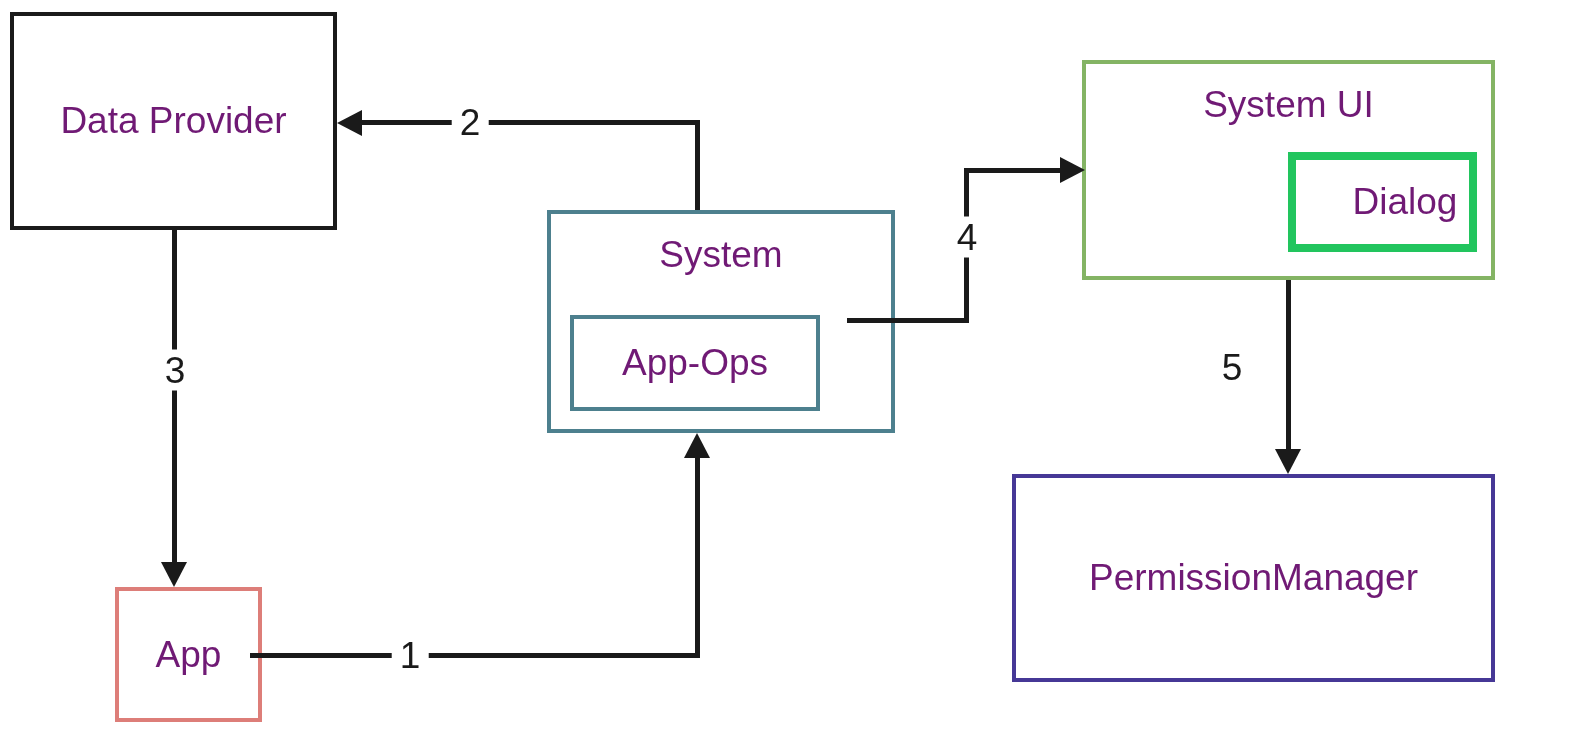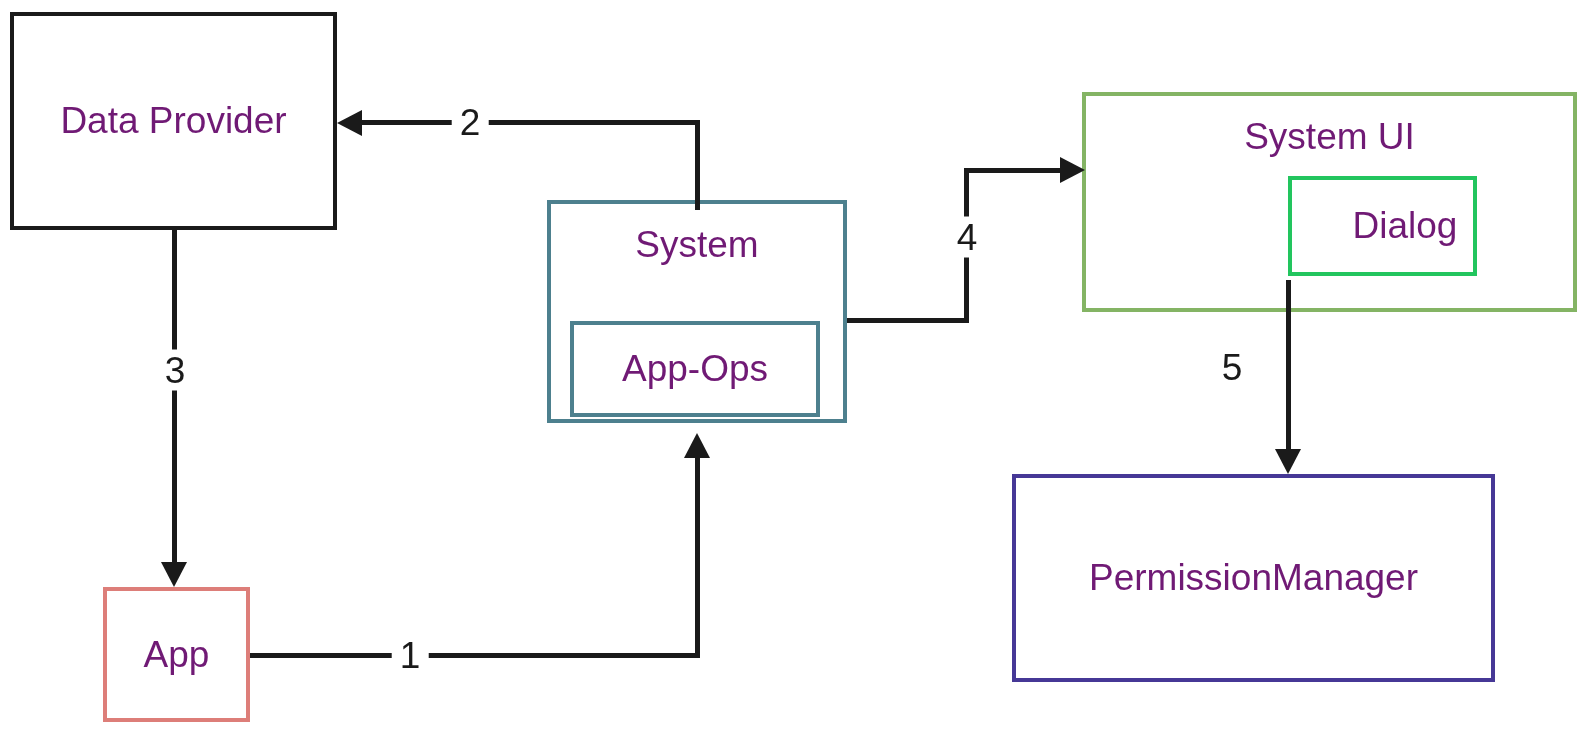--- a/index.html
+++ b/index.html
@@ -60,39 +60,39 @@
 </style>
 </head>
 <body>
 
 <div id="diagram">
 
   <div class="box" style="left:10px; top:12px; width:327px; height:218px; border:4px solid #1a1a1a;">
     <span>Data Provider</span>
   </div>
 
-  <div class="box" style="left:547px; top:200px; width:300px; height:223px; border:4px solid #4d808e;">
+  <div class="box" style="left:547px; top:210px; width:348px; height:223px; border:4px solid #4d808e;">
     <span class="box-title">System</span>
-    <div class="box" style="left:19px; top:101px; width:250px; height:96px; border:4px solid #4d808e;margin-top:16px;">
+    <div class="box" style="left:19px; top:101px; width:250px; height:96px; border:4px solid #4d808e;">
       <span>App-Ops</span>
     </div>
   </div>
 
-  <div class="box" style="left:1082px; top:60px; width:495px; height:220px; border:4px solid #84b464;margin-top:32px;">
+  <div class="box" style="left:1082px; top:60px; width:413px; height:220px; border:4px solid #84b464;">
     <span class="box-title">System UI</span>
-    <div class="box" style="left:202px; top:80px; width:189px; height:100px; border:4px solid #22c55e;padding-left:45px;">
+    <div class="box" style="left:202px; top:88px; width:189px; height:100px; border:8px solid #22c55e;padding-left:45px;">
       <span>Dialog</span>
     </div>
   </div>
 
   <div class="box" style="left:1012px; top:474px; width:483px; height:208px; border:4px solid #463896;justify-content:center;">
     <span>PermissionManager</span>
   </div>
 
-  <div class="box" style="left:103px; top:587px; width:147px; height:135px; border:4px solid #dd7e79;">
+  <div class="box" style="left:115px; top:587px; width:147px; height:135px; border:4px solid #dd7e79;">
     <span>App</span>
   </div>
 
   <div class="line" style="left:250px; top:653px; width:450px; height:5px;"></div>
   <div class="line" style="left:695px; top:445px; width:5px; height:212px;"></div>
   <div class="arrowhead arrow-up" style="left:684px; top:433px;"></div>
   <span class="edge-label" style="left:410px; top:655px;">1</span>
 
   <div class="line" style="left:695px; top:120px; width:5px; height:90px;"></div>
   <div class="line" style="left:355px; top:120px; width:345px; height:5px;"></div>

